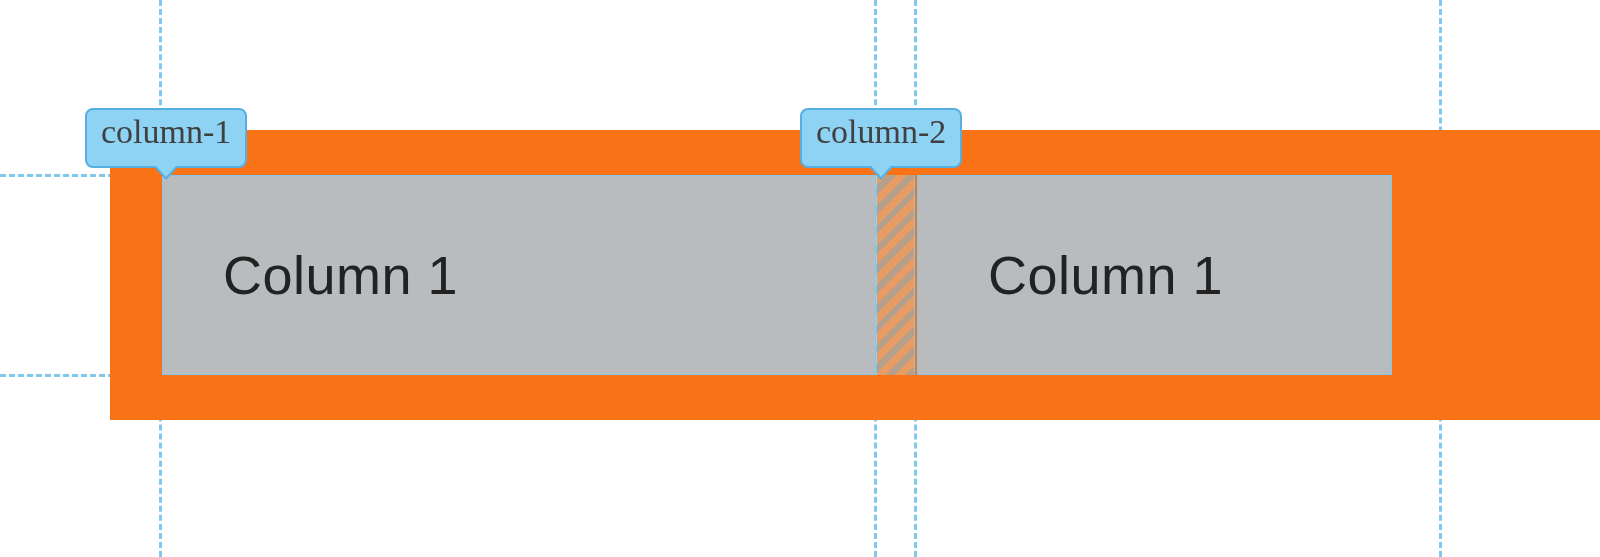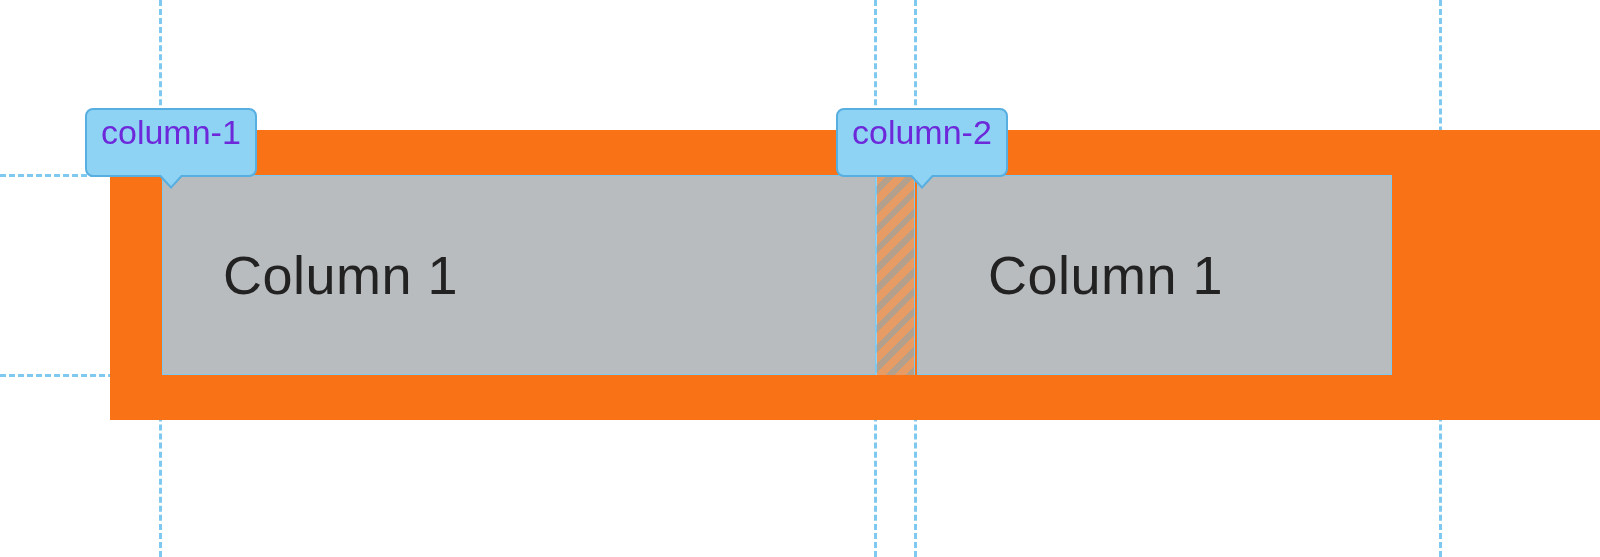--- a/index.html
+++ b/index.html
@@ -86,24 +86,24 @@
       border-right: 1px solid #7fc8ef;
       pointer-events: none;
     }
 
     
     .badge {
       position: absolute;
       background: #8fd3f4;
       border: 2px solid #57aee0;
       border-radius: 8px;
-      padding: 3px 14px 23px 14px;
-      font-family: Liberation Sans, sans-serif;
+      padding: 3px 14px 15px 14px;
+      font-family: Liberation Serif, serif;
       font-size: 34px;
-      color: #6d28d9;
+      color: #404040;
       white-space: nowrap;
     }
     .badge::after {
       content: "";
       position: absolute;
       bottom: -11px;
       left: 50%;
       transform: translateX(-50%);
       width: 0;
       height: 0;
@@ -124,21 +124,20 @@
       border-top: 13px solid #57aee0;
     }
 
     .badge-1 {
       top: 108px;
       left: 85px;
     }
     .badge-2 {
       top: 108px;
       left: 800px;
-      margin-left: 36px;
     }
   </style>
 </head>
 <body>
 
 <div class="guide guide-h" style="top:174px"></div>
 <div class="guide guide-h" style="top:374px"></div>
 
 <div class="guide guide-v" style="left:159px"></div>
 <div class="guide guide-v" style="left:874px"></div>

